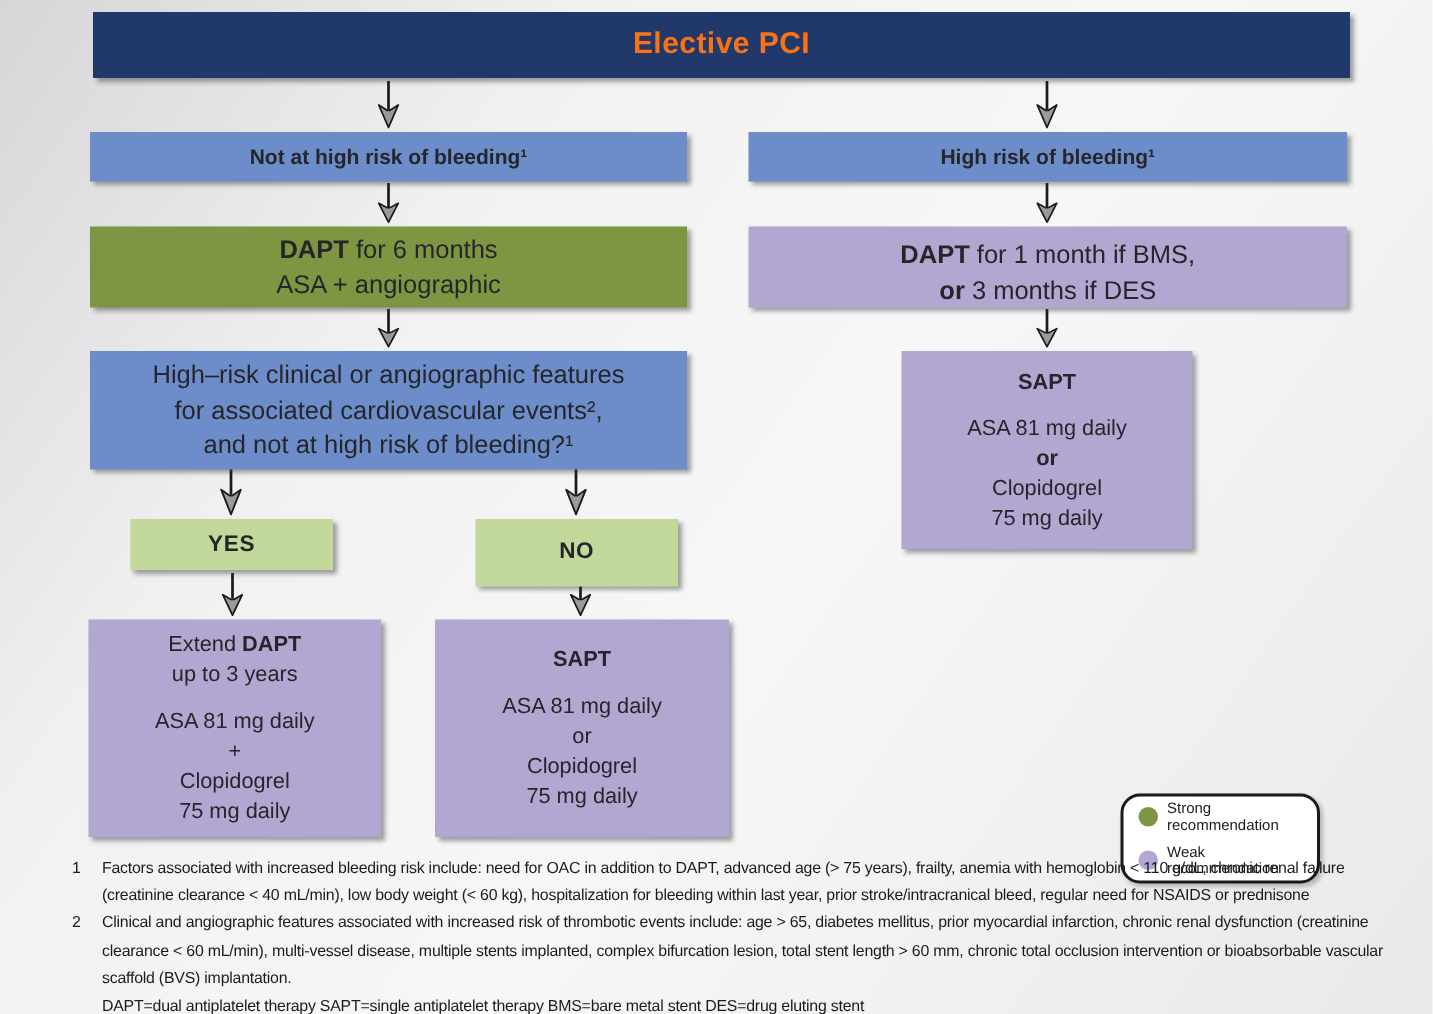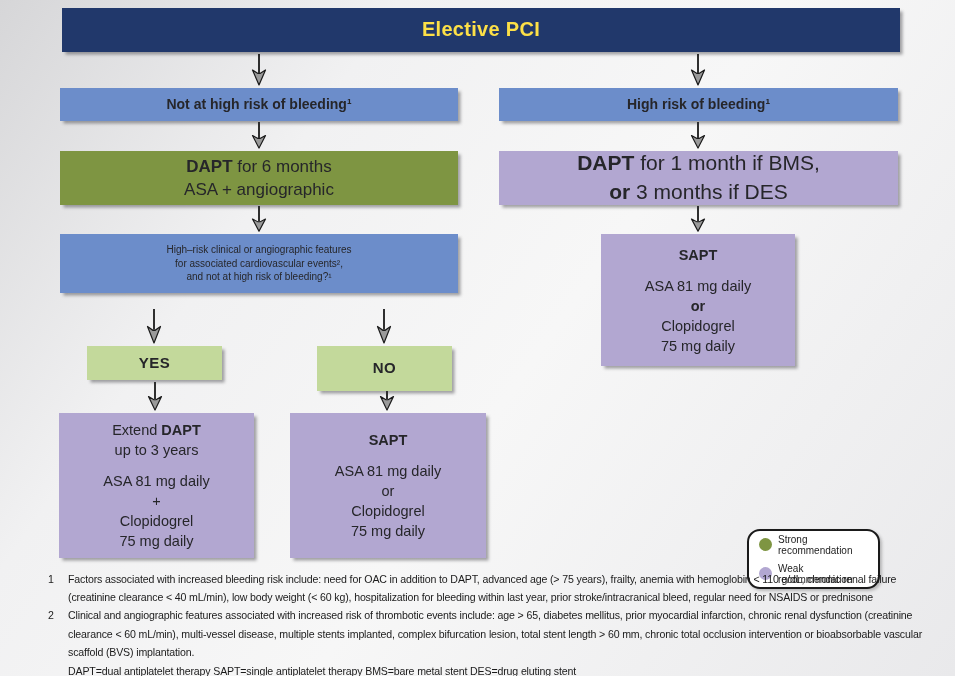--- a/index.html
+++ b/index.html
@@ -10,31 +10,31 @@
   }
   #canvas{
     position:relative;width:955px;height:676px;overflow:hidden;
     background:linear-gradient(125deg,#d6d6d8 0%,#f1f1f2 28%,#f7f7f7 55%,#e9e9eb 100%);
   }
   .box{
     position:absolute;display:flex;flex-direction:column;align-items:center;justify-content:center;
     text-align:center;color:#26262a;box-shadow:2.5px 2.5px 3px rgba(50,50,55,.45);
     box-sizing:border-box;line-height:1.38;
   }
-  .navy{background:#21386b;color:#fde047;}
+  .navy{background:#21386b;color:#f97316;}
   .blue{background:#6c8dca;}
   .green{background:#7e9542;}
   .lgreen{background:#c3d99b;}
   .purple{background:#b2a7d1;}
   .hdr{left:62px;top:8px;width:838px;height:44px;font-size:20px;font-weight:bold;letter-spacing:.3px;}
   .b-notrisk{left:60px;top:88px;width:398px;height:33px;font-size:14px;font-weight:bold;}
   .b-highrisk{left:499px;top:88px;width:399px;height:33px;font-size:14px;font-weight:bold;}
   .b-dapt6{left:60px;top:151px;width:398px;height:54px;font-size:17px;}
-  .b-dapt1{left:499px;top:151px;width:399px;height:54px;font-size:21px;}
-  .b-question{left:60px;top:234px;width:398px;height:59px;font-size:10px;}
+  .b-dapt1{left:499px;top:151px;width:399px;height:54px;font-size:17px;justify-content:flex-end;}
+  .b-question{left:60px;top:234px;width:398px;height:79px;font-size:17px;}
   .b-saptR{left:601px;top:234px;width:194px;height:132px;font-size:14.5px;}
   .b-yes{left:87px;top:346px;width:135px;height:34px;font-size:15px;font-weight:bold;letter-spacing:.5px;}
   .b-no{left:317px;top:346px;width:135px;height:45px;font-size:15px;font-weight:bold;letter-spacing:.5px;}
   .b-extend{left:59px;top:413px;width:195px;height:145px;font-size:14.5px;}
   .b-saptL{left:290px;top:413px;width:196px;height:145px;font-size:14.5px;}
   .gap{margin-top:11px;}
   .arrow{position:absolute;width:18px;}
   .legend{
     position:absolute;left:747px;top:498px;width:133px;height:60px;
     background:#fff;border:2px solid #1a1a1a;border-radius:13px;

